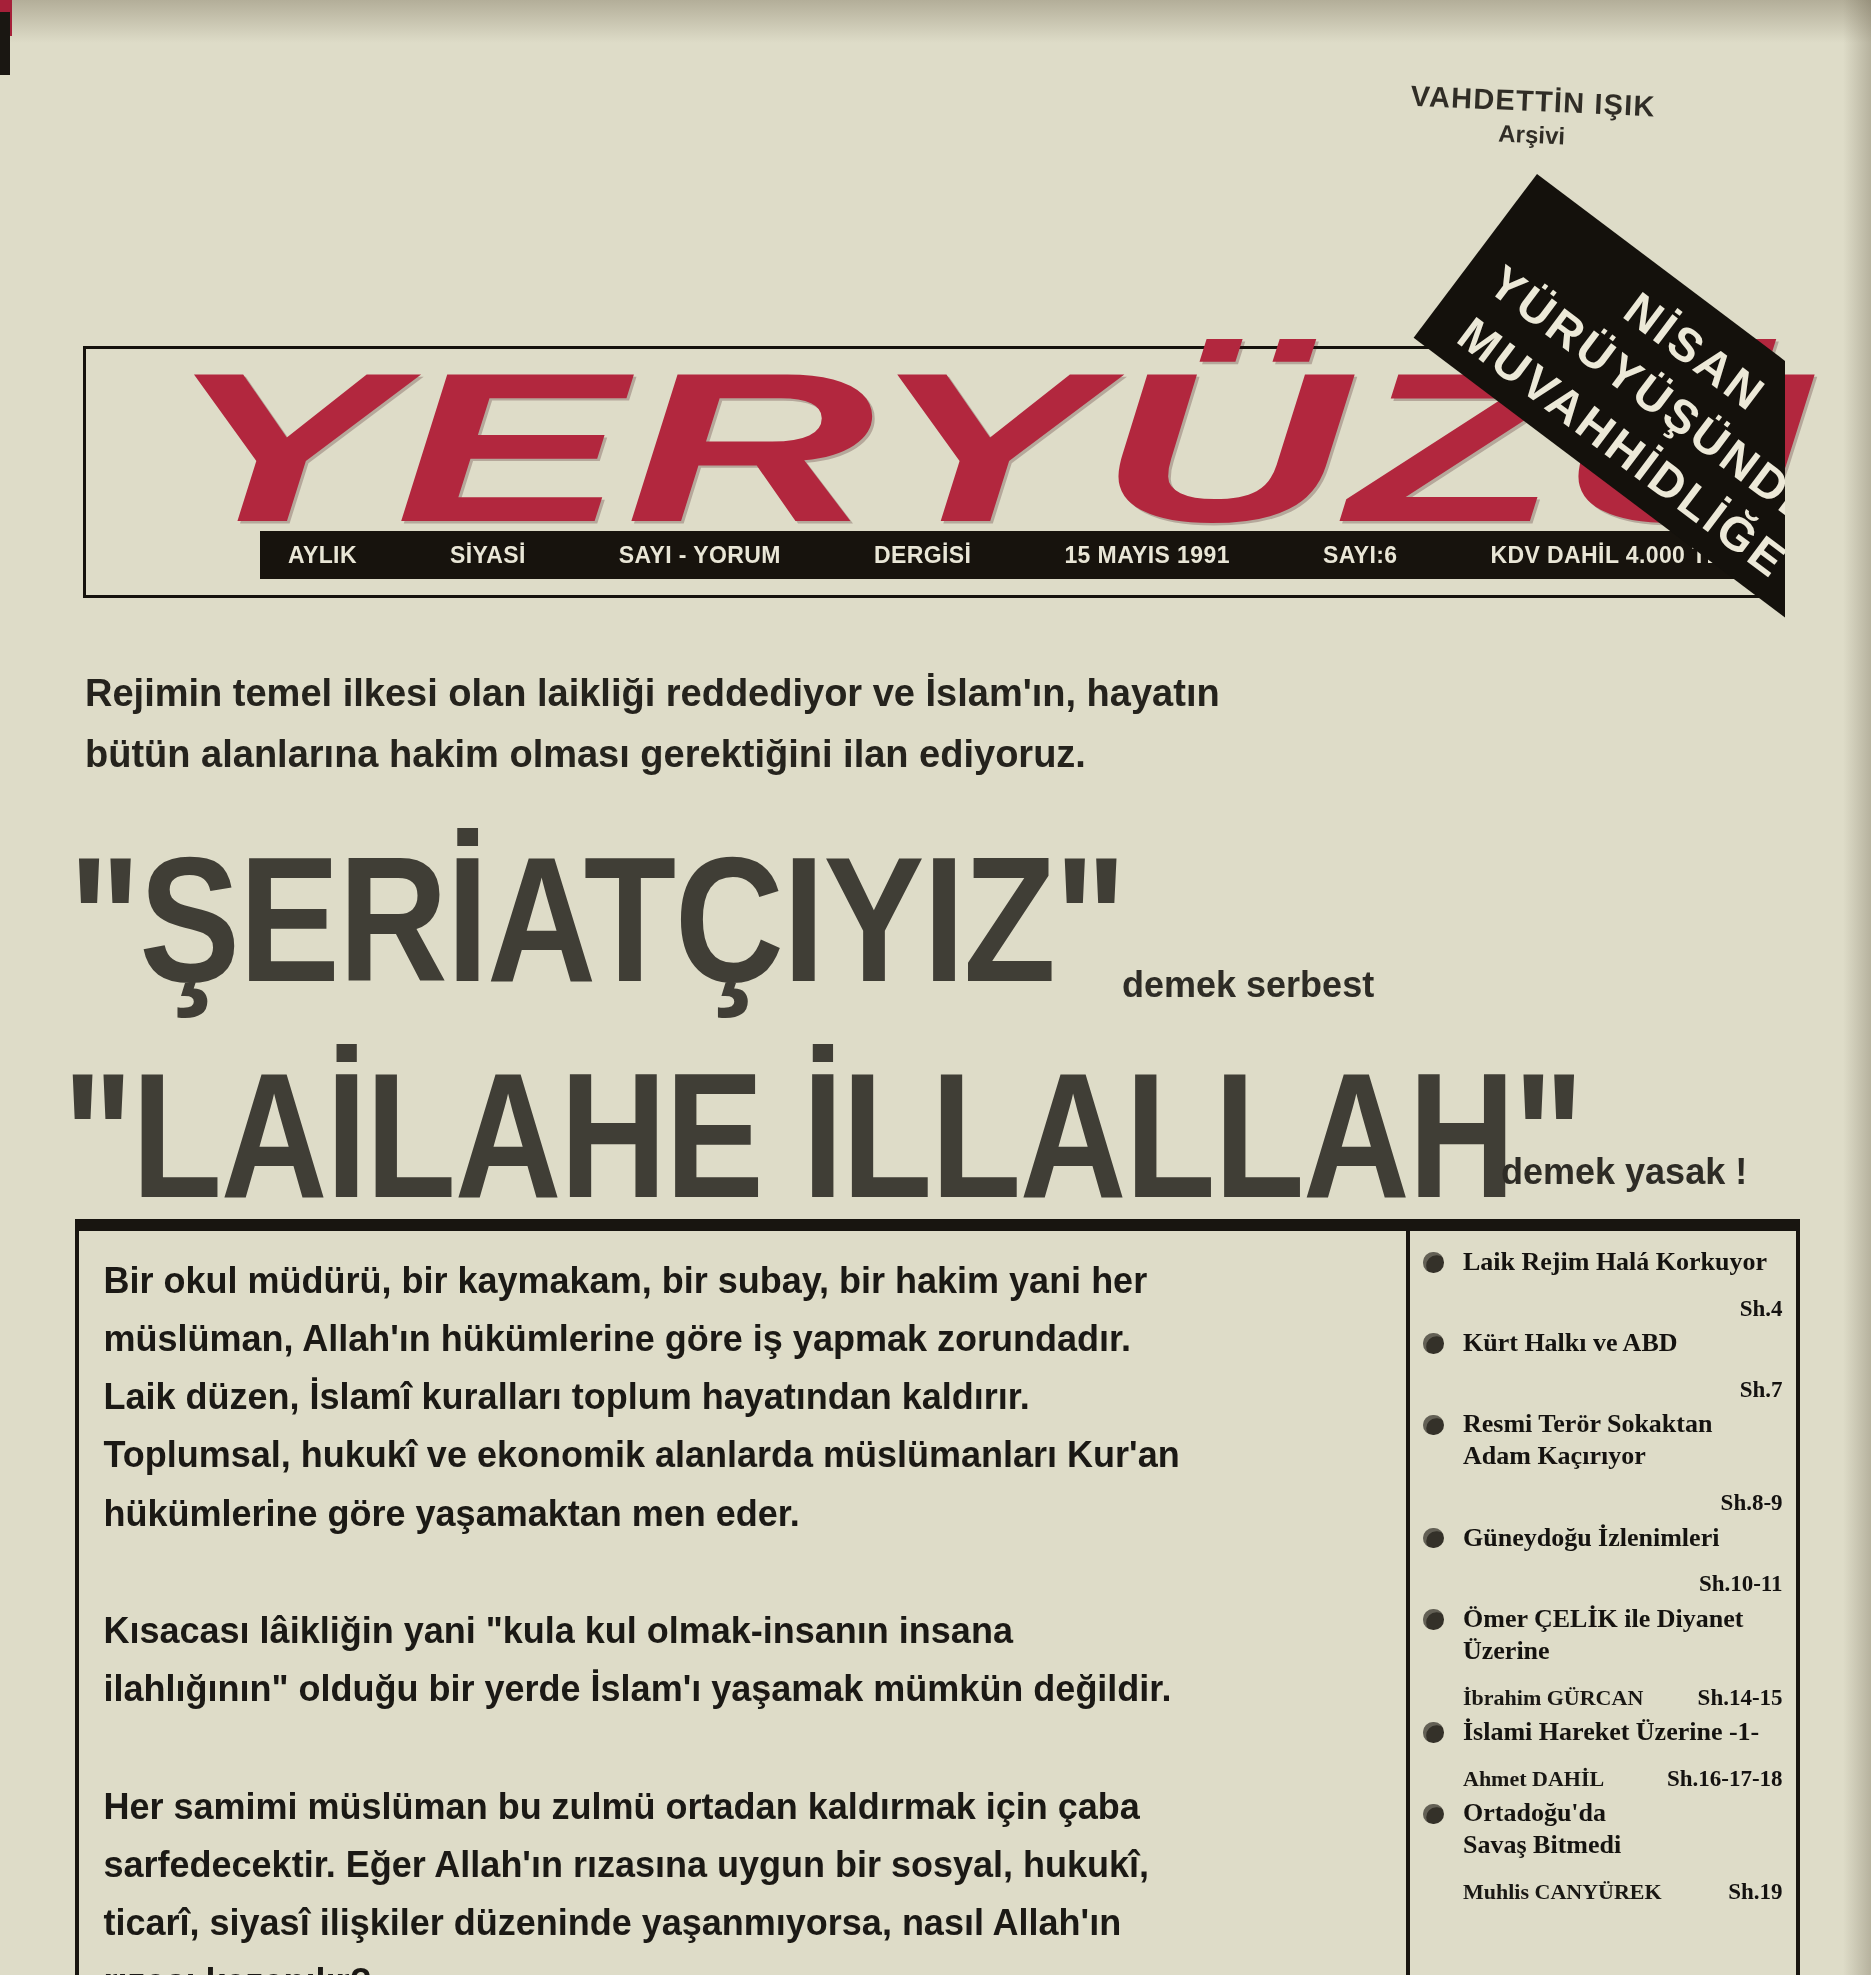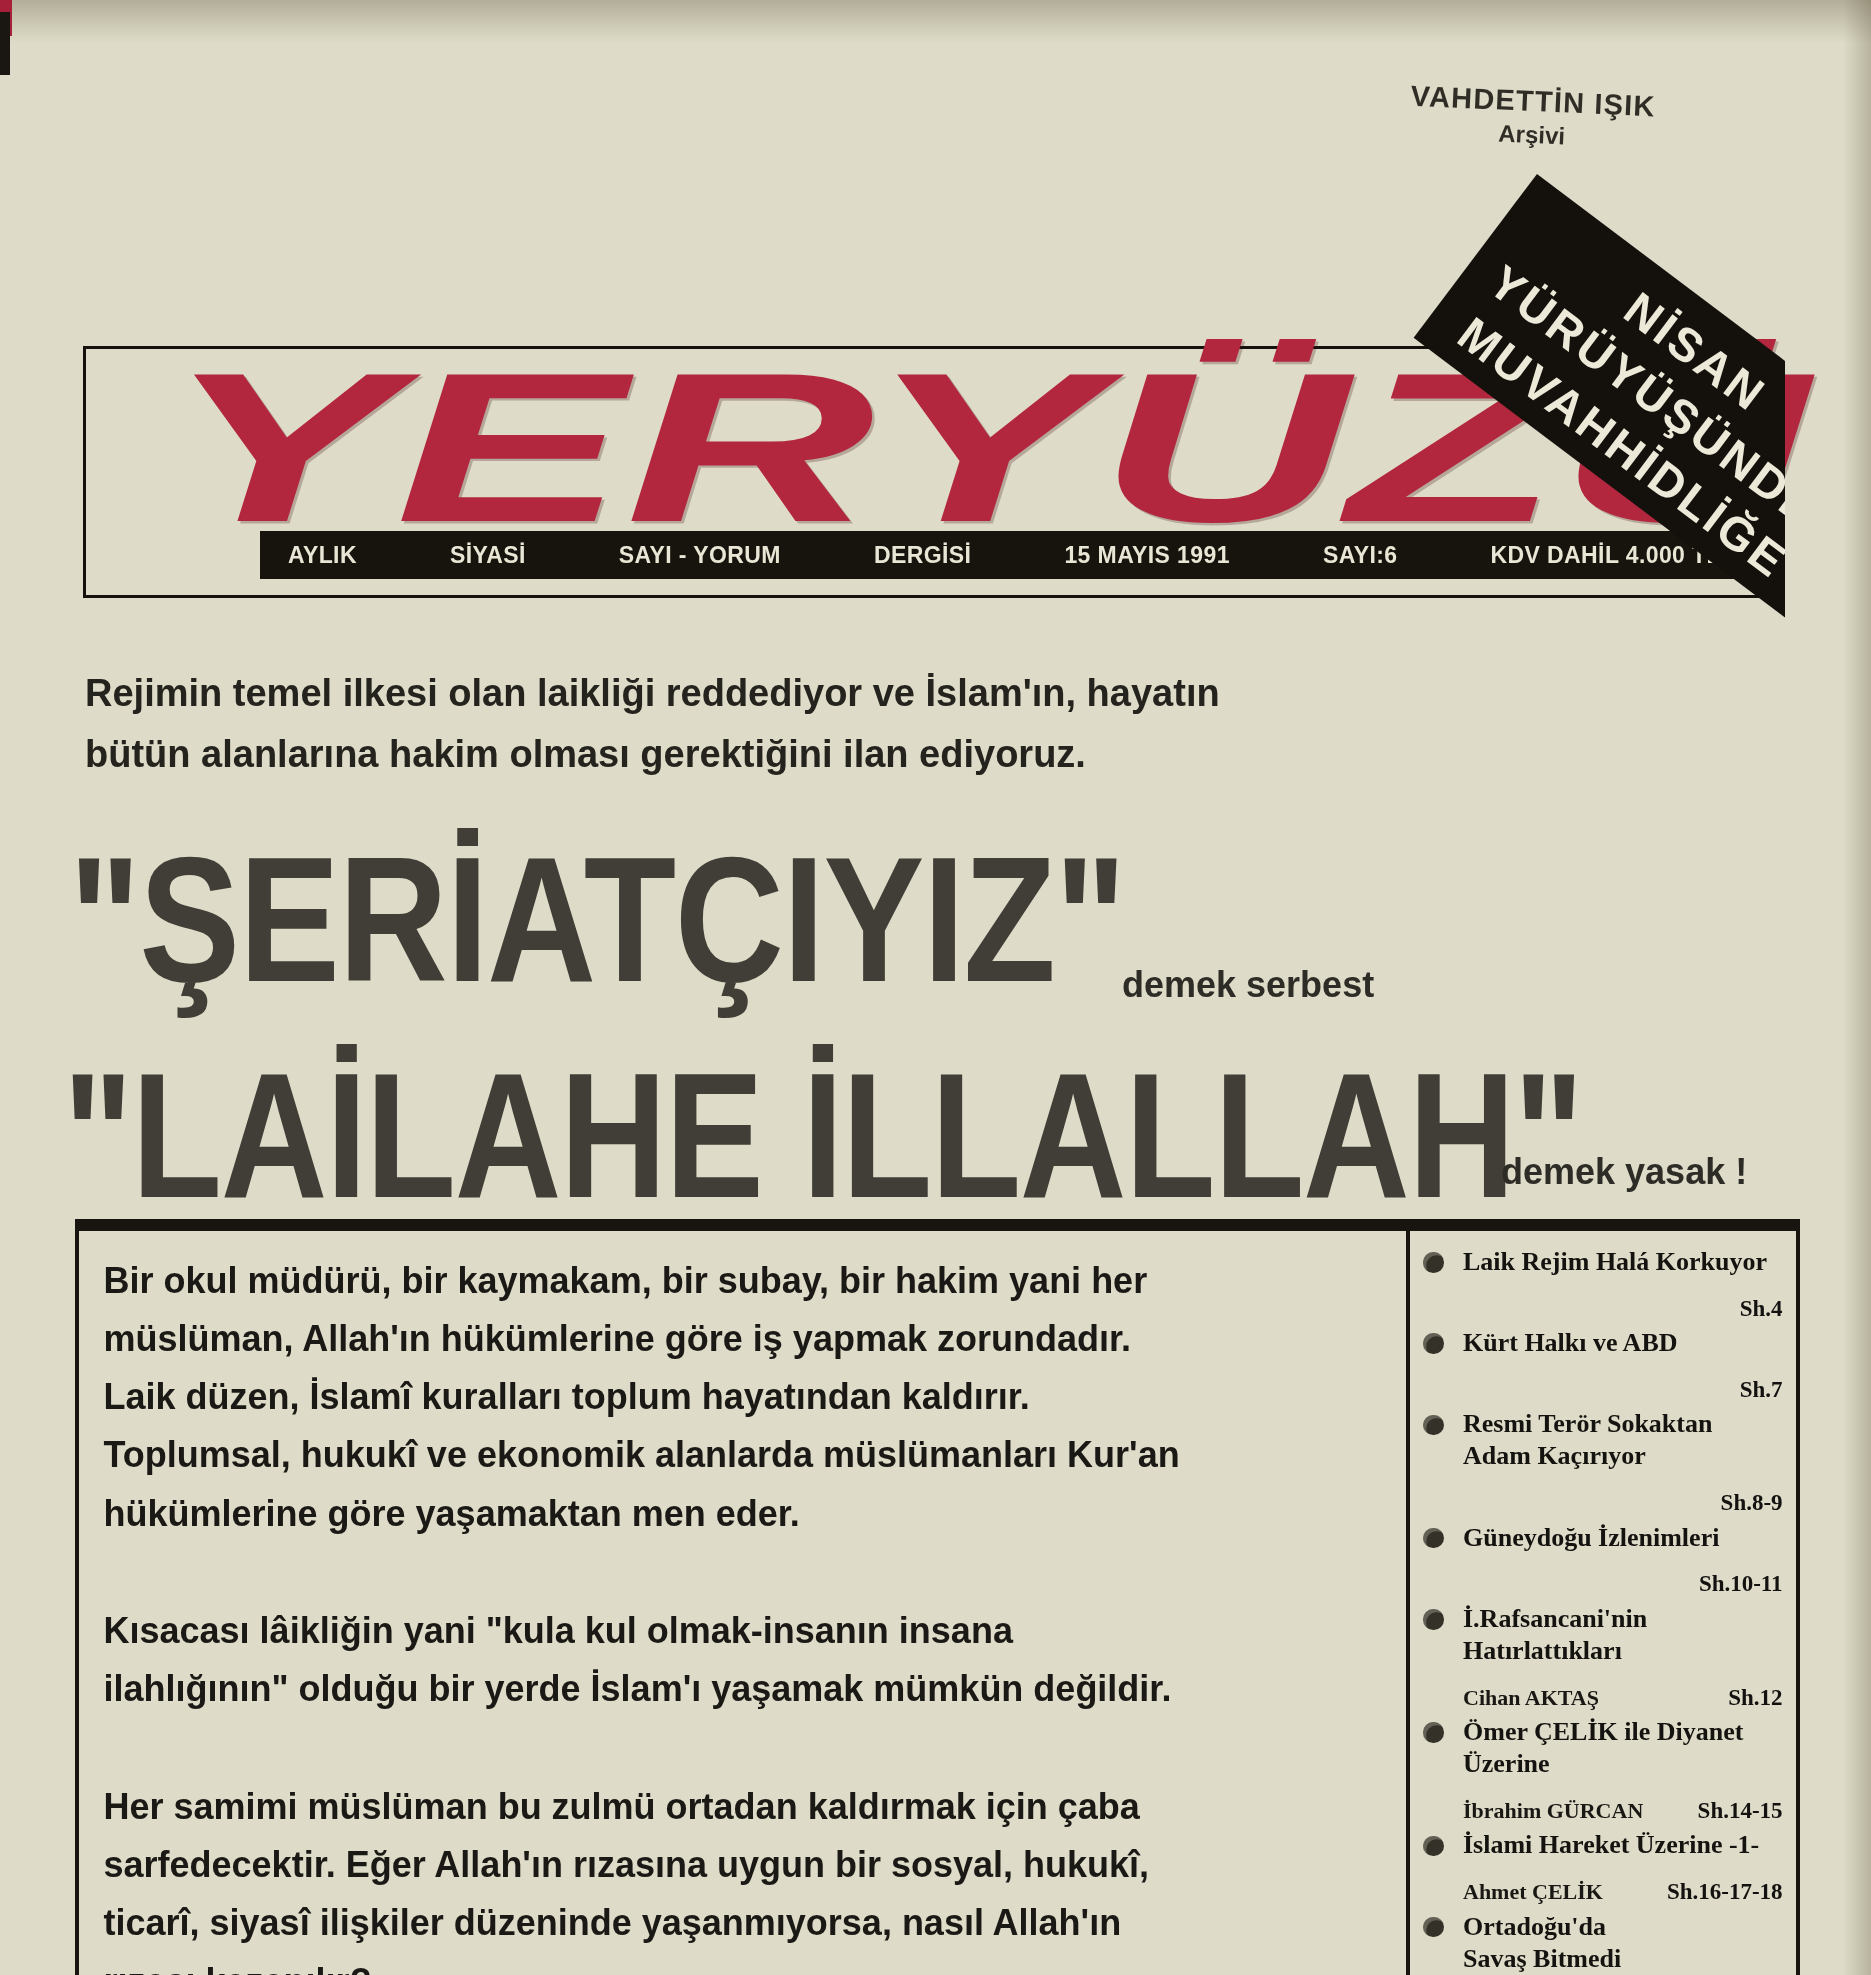--- a/index.html
+++ b/index.html
@@ -153,39 +153,31 @@
             <span class="toc-page">Sh.8-9</span>
           </div>
         </div>
         <div class="toc-item">
           <div class="toc-title"><span class="toc-bullet"></span>Güneydoğu İzlenimleri</div>
           <div class="toc-meta">
             <span class="toc-page">Sh.10-11</span>
           </div>
         </div>
         <div class="toc-item">
-          <div class="toc-title"><span class="toc-bullet"></span>İ.Rafsancani'nin
-Hatırlattıkları</div>
-          <div class="toc-meta">
-            <span class="toc-author">Cihan AKTAŞ</span>
-            <span class="toc-page">Sh.12</span>
-          </div>
-        </div>
-        <div class="toc-item">
           <div class="toc-title"><span class="toc-bullet"></span>Ömer ÇELİK ile Diyanet
 Üzerine</div>
           <div class="toc-meta">
             <span class="toc-author">İbrahim GÜRCAN</span>
             <span class="toc-page">Sh.14-15</span>
           </div>
         </div>
         <div class="toc-item">
           <div class="toc-title"><span class="toc-bullet"></span>İslami Hareket Üzerine -1-</div>
           <div class="toc-meta">
-            <span class="toc-author">Ahmet ÇELİK</span>
+            <span class="toc-author">Ahmet DAHİL</span>
             <span class="toc-page">Sh.16-17-18</span>
           </div>
         </div>
         <div class="toc-item">
           <div class="toc-title"><span class="toc-bullet"></span>Ortadoğu'da
 Savaş Bitmedi</div>
           <div class="toc-meta">
             <span class="toc-author">Muhlis CANYÜREK</span>
             <span class="toc-page">Sh.19</span>
           </div>

